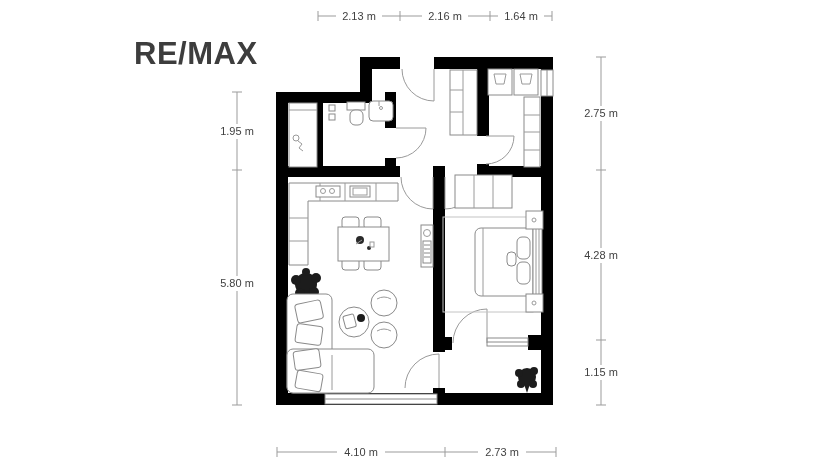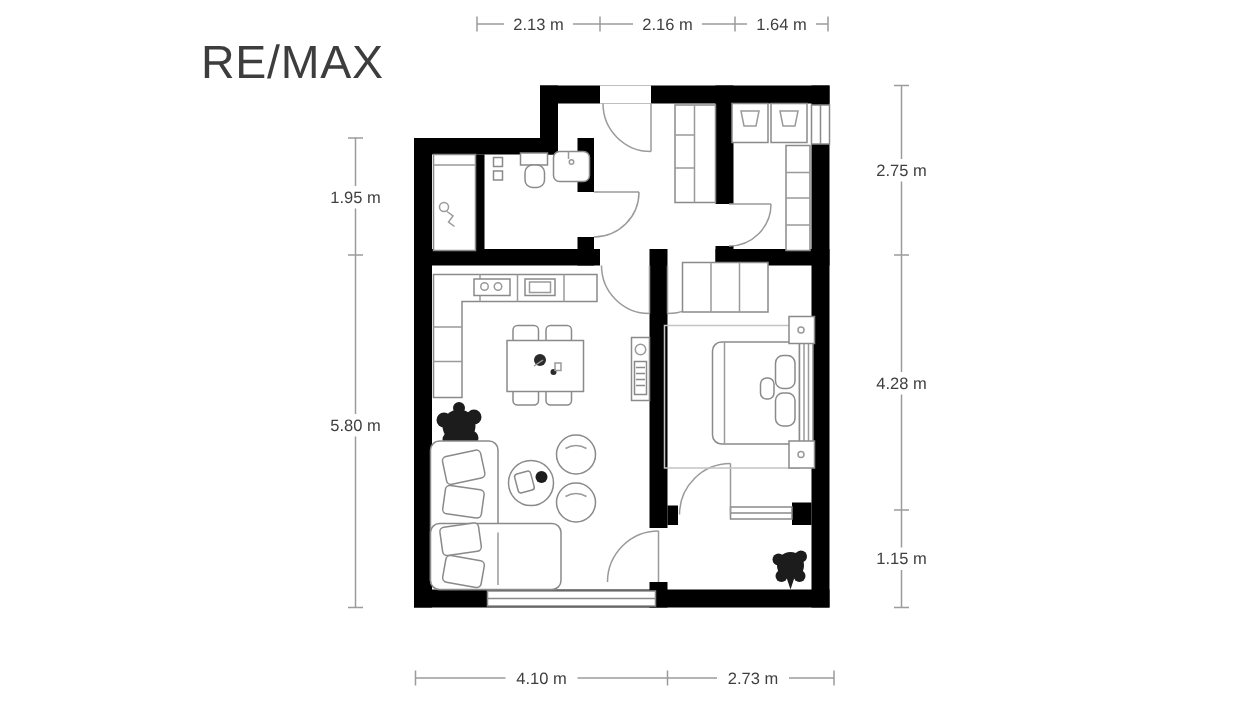--- a/index.html
+++ b/index.html
@@ -1,22 +1,22 @@
 <!DOCTYPE html>
 <html><head>
 <meta charset="utf-8">
 <style>
   html,body{margin:0;padding:0;background:#ffffff;}
   .stage{
     position:relative;width:832px;height:468px;background:#ffffff;
     font-family:"Liberation Sans",sans-serif;overflow:hidden;
   }
   .logo{
-    position:absolute;left:134px;top:24px;
-    font-size:31px;font-weight:400;letter-spacing:0.5px;color:#3d3d3d;
+    position:absolute;left:134px;top:36px;
+    font-size:31px;font-weight:700;letter-spacing:0.5px;color:#3d3d3d;
   }
   svg{position:absolute;left:0;top:0;}
   .wall{fill:#000000;stroke:none;}
   .furn{fill:#ffffff;stroke:#8a8a8a;stroke-width:1;}
   .furn-thin{fill:none;stroke:#9a9a9a;stroke-width:1;}
   .rug{fill:none;stroke:#c4c4c4;stroke-width:1;}
   .door{fill:none;stroke:#9a9a9a;stroke-width:1;}
   .win{fill:#ffffff;stroke:#8a8a8a;stroke-width:1;}
   .winline{stroke:#8a8a8a;stroke-width:1;}
   .dimline{stroke:#9b9b9b;stroke-width:1;}

